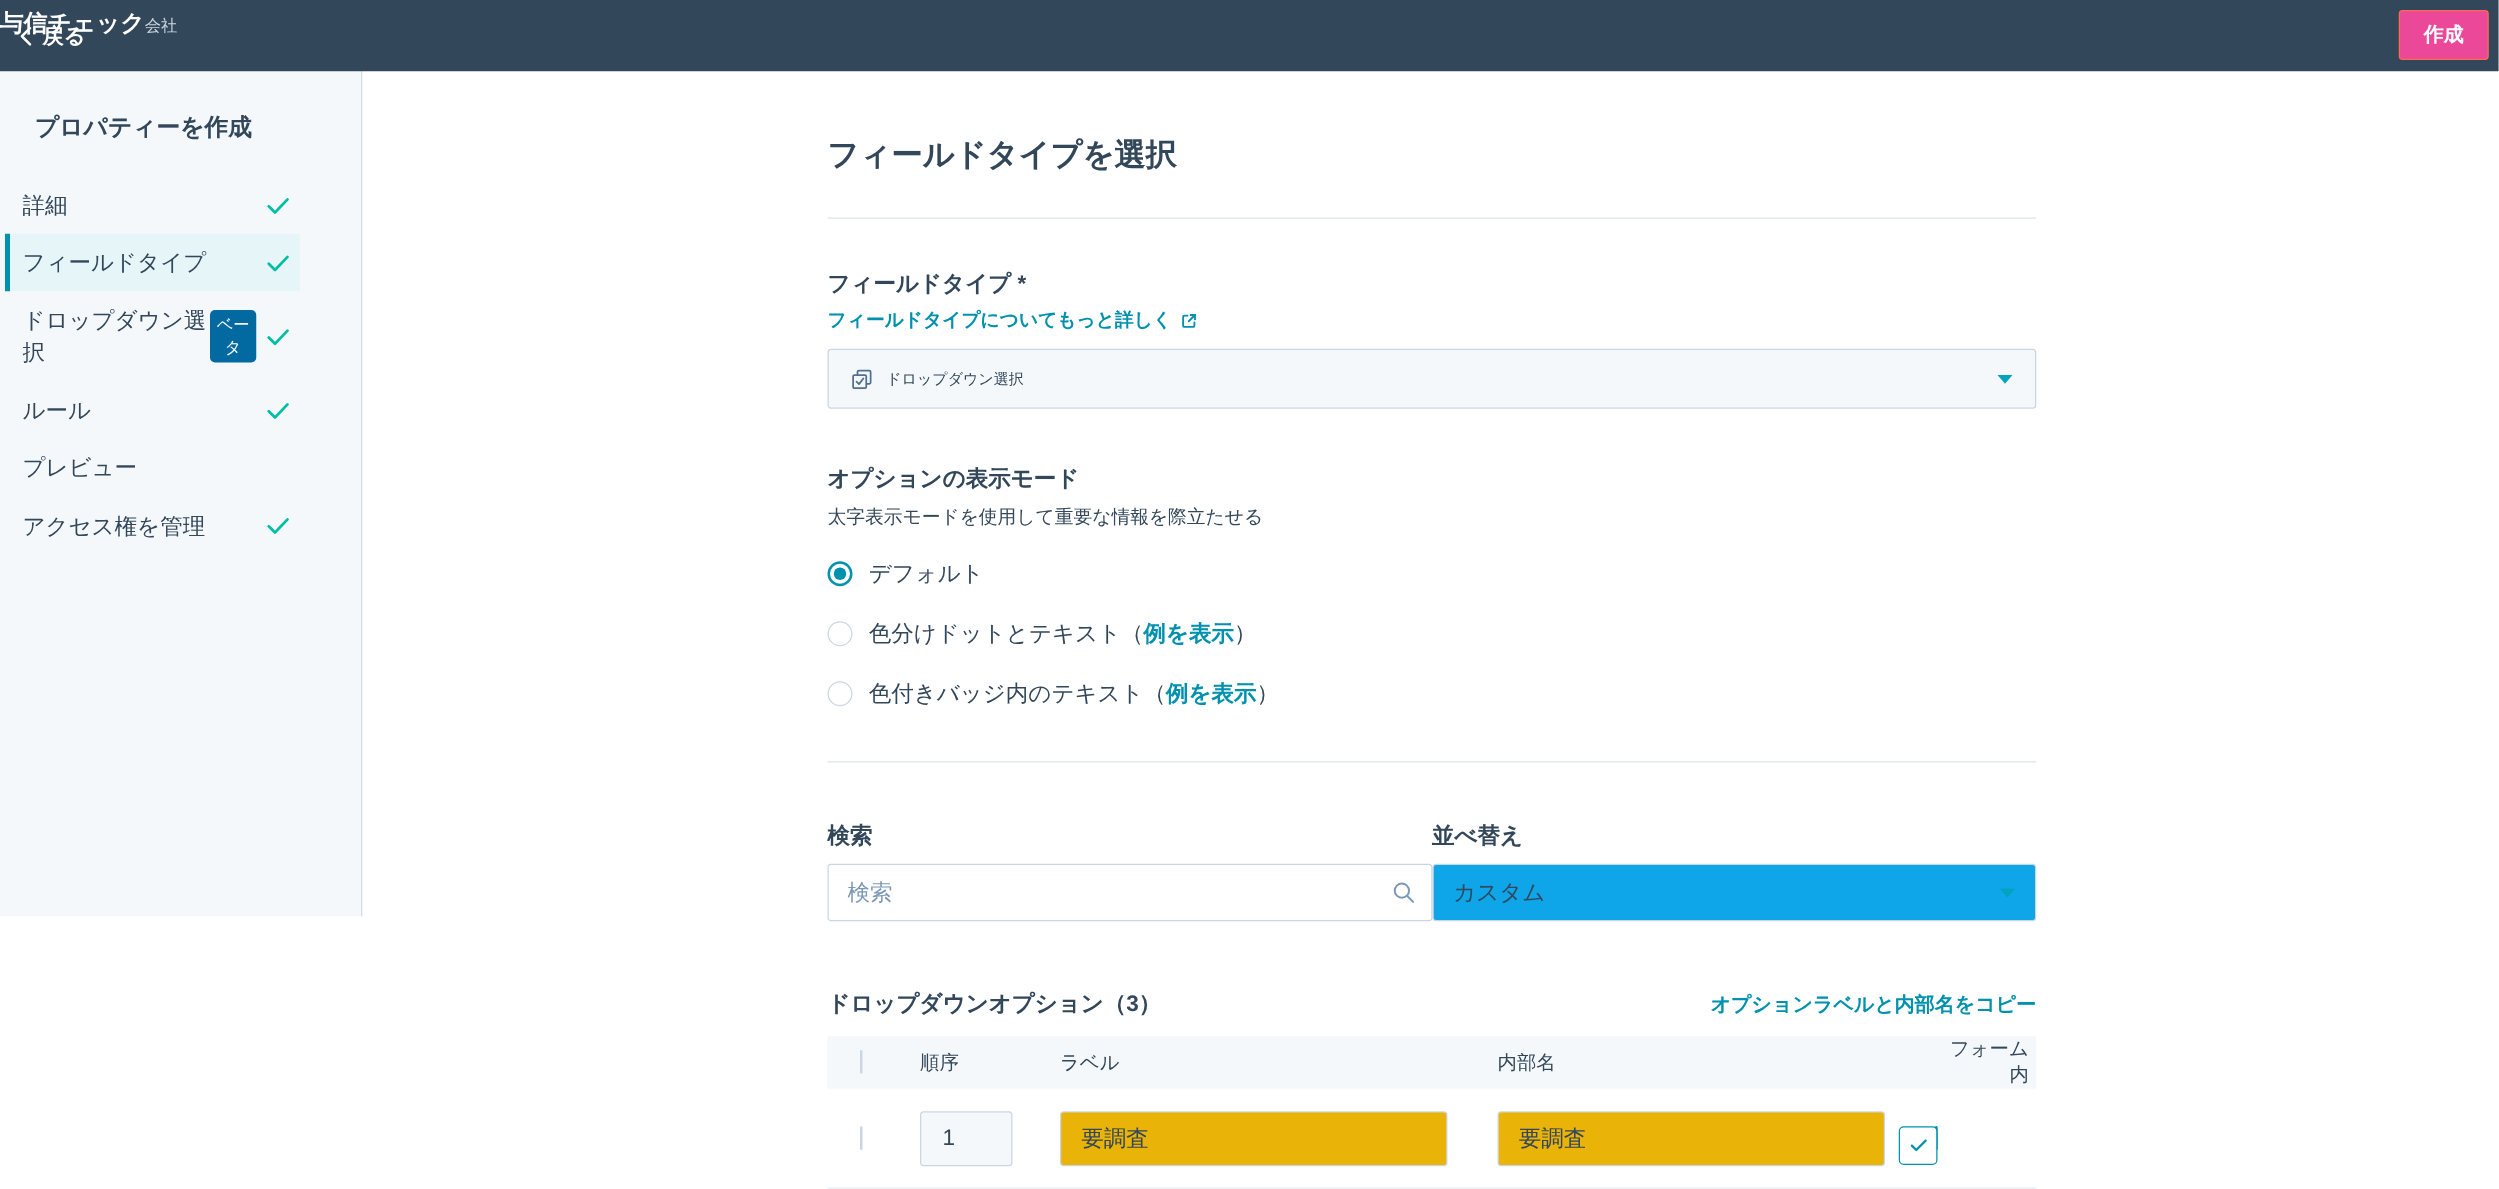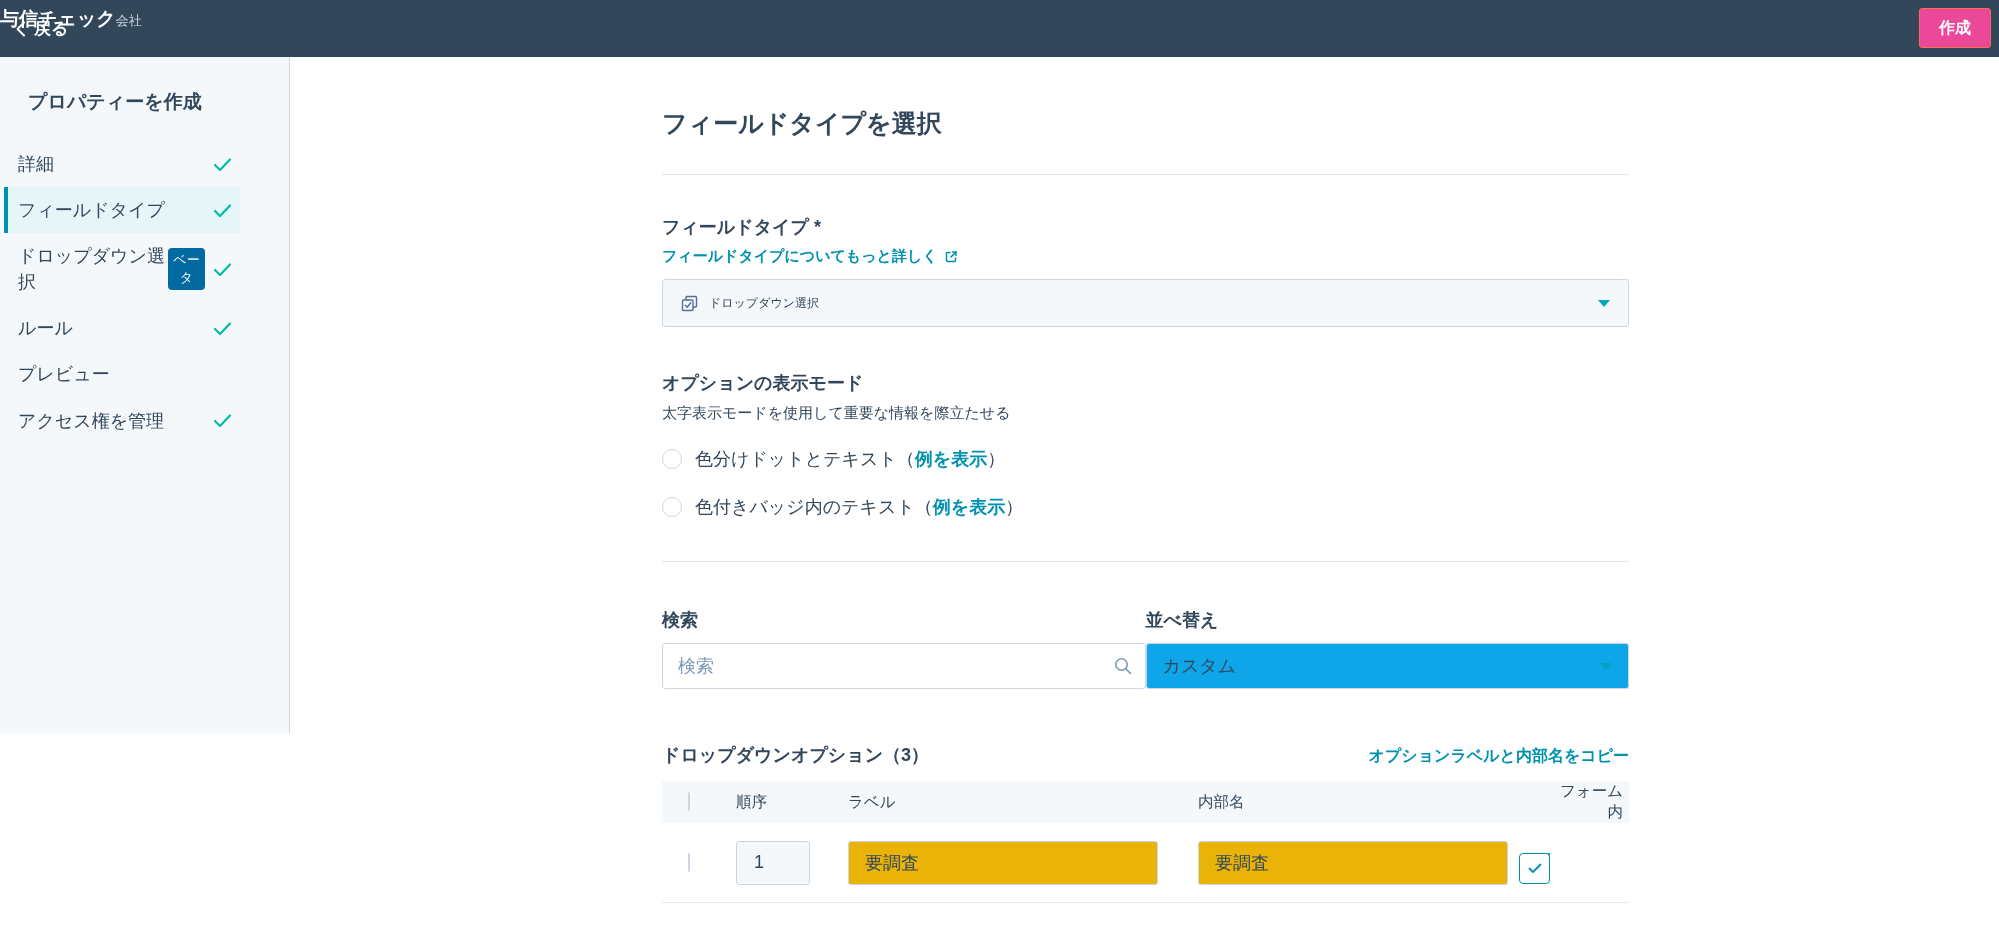--- a/index.html
+++ b/index.html
@@ -242,20 +242,24 @@
           </svg>
           <span class="sel-text">ドロップダウン選択</span>
           <span class="caret"></span>
         </div>
       </div>
 
       <div class="section-2">
         <div class="field-label">オプションの表示モード</div>
         <div class="mode-desc">太字表示モードを使用して重要な情報を際立たせる</div>
 
+        <div class="radio-row">
+          <span class="radio checked"></span>
+          <span class="radio-label">デフォルト</span>
+        </div>
 
         <div class="radio-row">
           <span class="radio"></span>
           <span class="radio-label">
             <span>色分けドットとテキスト</span><span>（</span><span class="inline-link">例を表示</span><span>）</span>
           </span>
         </div>
 
         <div class="radio-row">
           <span class="radio"></span>

